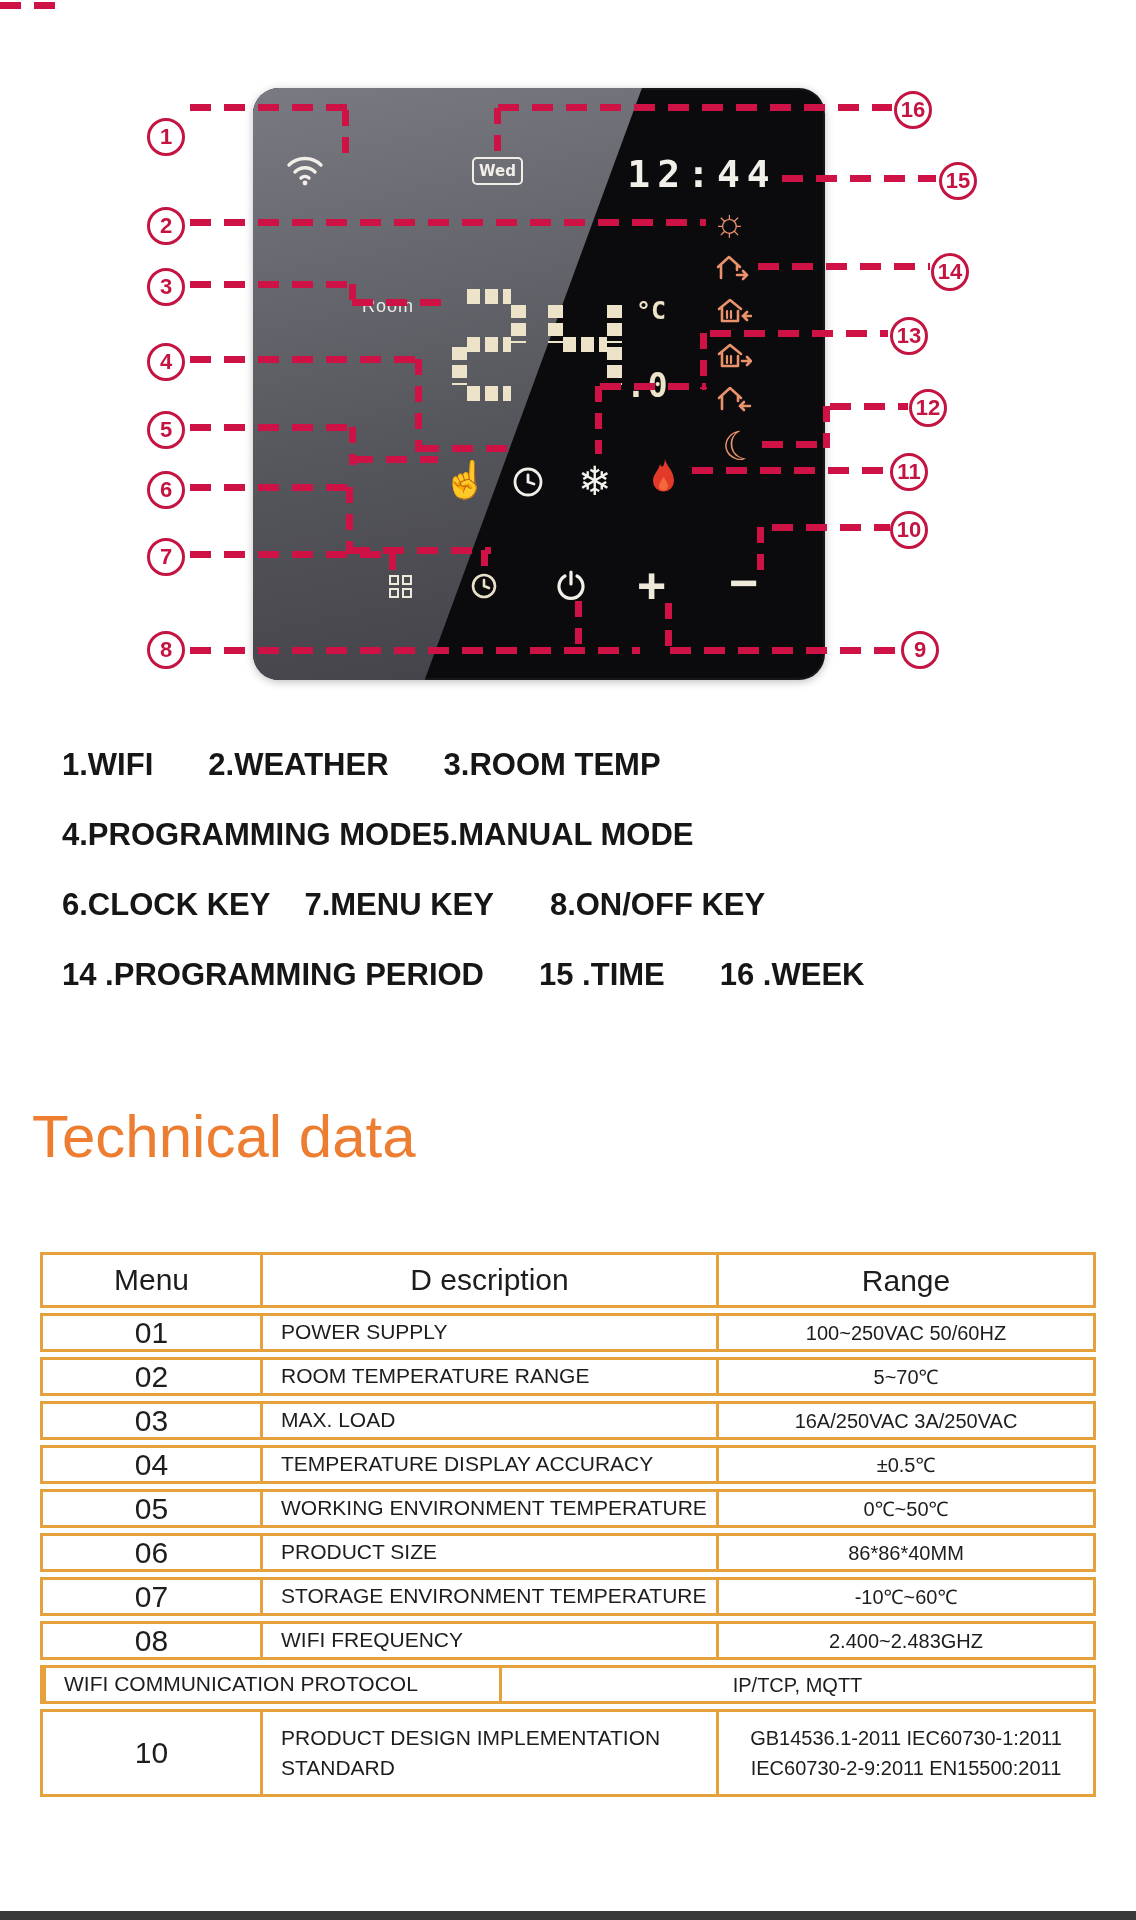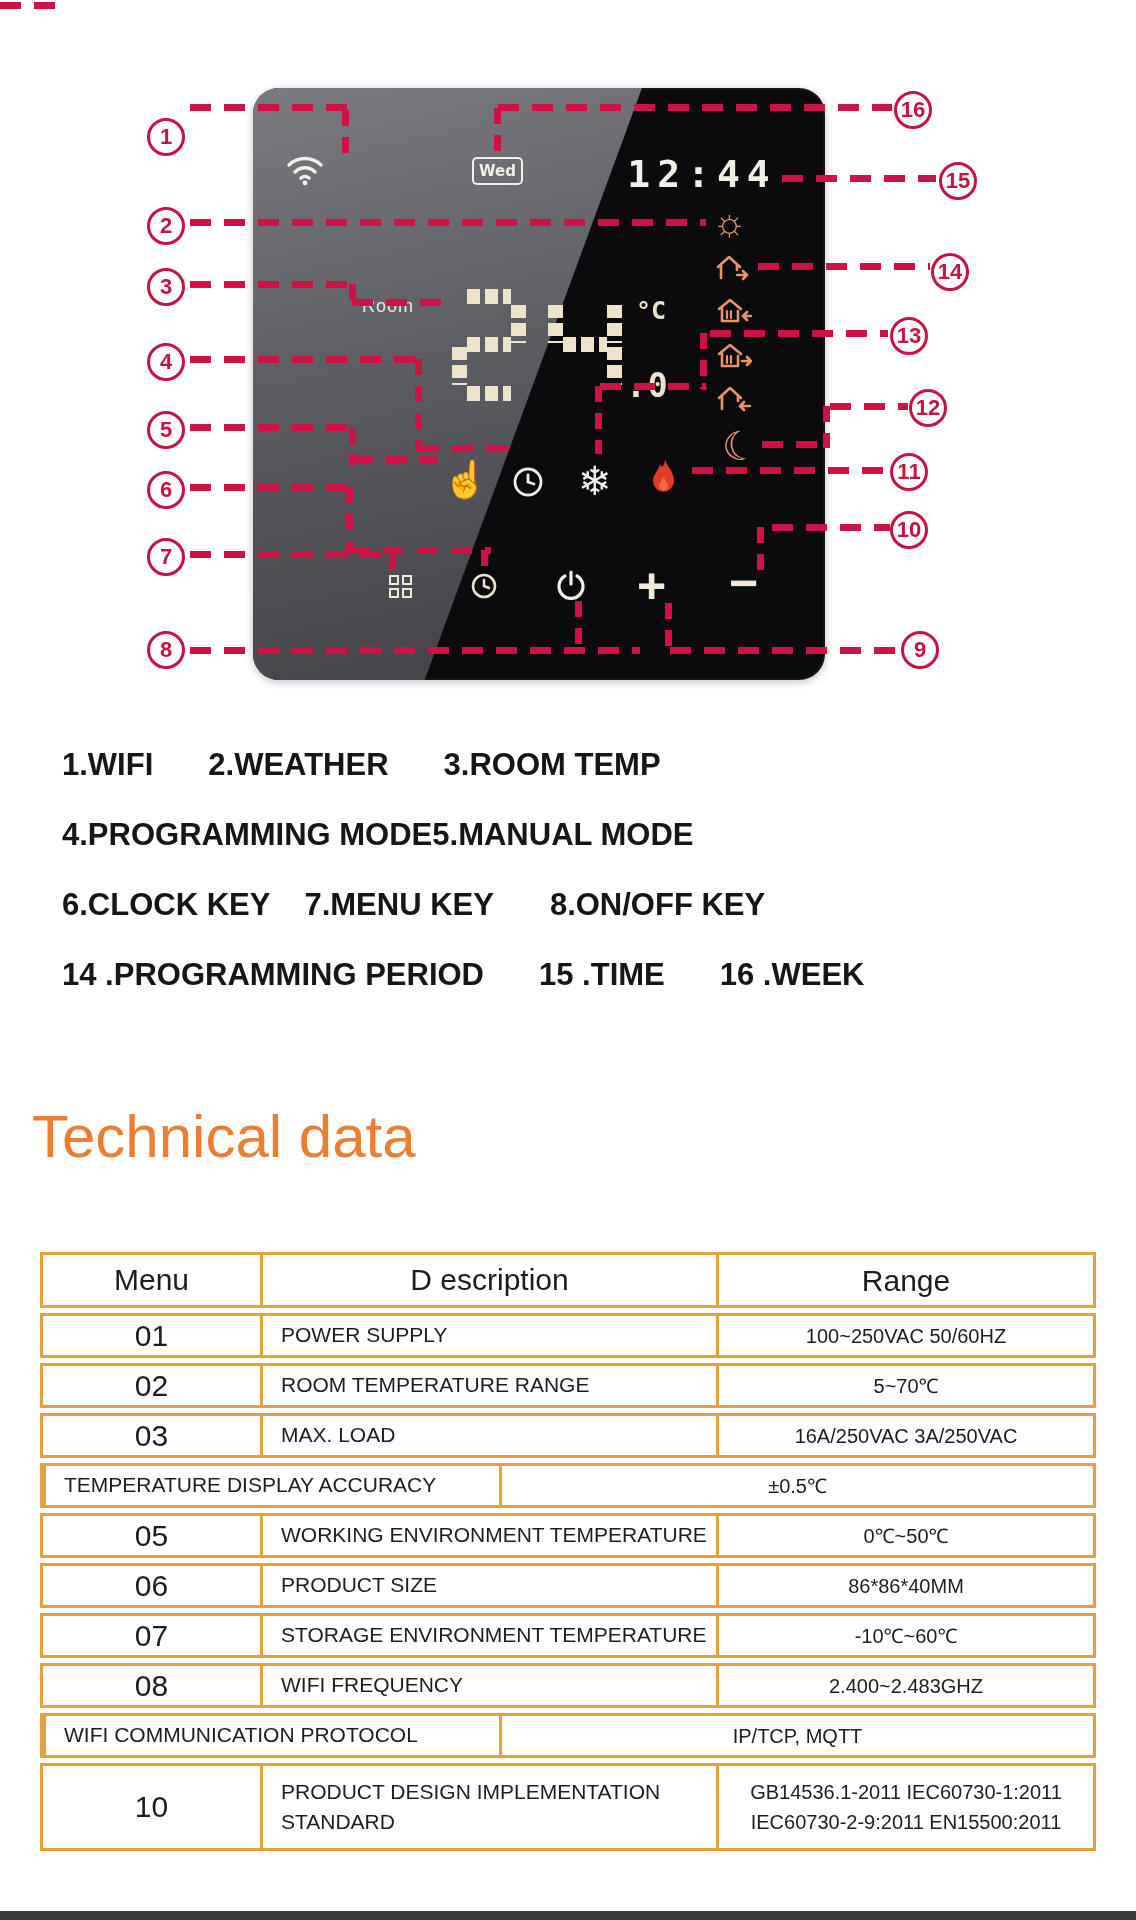--- a/index.html
+++ b/index.html
@@ -57,21 +57,21 @@
   .ttable{position:absolute;left:40px;top:1232px;width:1056px;margin-top:20px;}
   .trow{display:flex;border:3px solid #e5a13c;background:#fff;box-sizing:border-box;margin-bottom:5px;}
   .tc{display:flex;align-items:center;box-sizing:border-box;}
   .tc-menu{width:217px;justify-content:center;font-size:30px;color:#1d1d1f;}
   .tc-desc{width:459px;border-left:3px solid #e5a13c;border-right:3px solid #e5a13c;padding:4px 6px 4px 18px;
            font-size:21px;color:#1d1d1f;font-weight:500;line-height:1.45;}
   .tc-range{flex:1;justify-content:center;text-align:center;font-size:20px;color:#1d1d1f;font-weight:500;
             padding:4px 10px;line-height:1.5;}
   .thead .tc{justify-content:center;font-size:30px;font-weight:500;padding:0;}
   .thead .tc-desc{padding:16px;}
-  .h56{height:56px}.h54{height:45px}.h88{height:88px}
+  .h56{height:56px}.h54{height:39px}.h88{height:88px}
 
   .bottom-bar{position:absolute;left:0;top:1911px;width:1136px;height:9px;background:#3a3a3a;}
 </style>
 </head>
 <body>
 
 <div id="canvas">
 
   <div class="dh" style="left:0;top:2px;width:60px;"></div>
 
@@ -253,20 +253,21 @@
       <div class="tc tc-menu">02</div>
       <div class="tc tc-desc">ROOM TEMPERATURE RANGE</div>
       <div class="tc tc-range">5~70℃</div>
     </div>
     <div class="trow h54">
       <div class="tc tc-menu">03</div>
       <div class="tc tc-desc">MAX. LOAD</div>
       <div class="tc tc-range">16A/250VAC 3A/250VAC</div>
     </div>
     <div class="trow h54">
+      <div class="tc tc-menu">04</div>
       <div class="tc tc-desc">TEMPERATURE DISPLAY ACCURACY</div>
       <div class="tc tc-range">±0.5℃</div>
     </div>
     <div class="trow h54">
       <div class="tc tc-menu">05</div>
       <div class="tc tc-desc">WORKING ENVIRONMENT TEMPERATURE</div>
       <div class="tc tc-range">0℃~50℃</div>
     </div>
     <div class="trow h54">
       <div class="tc tc-menu">06</div>

